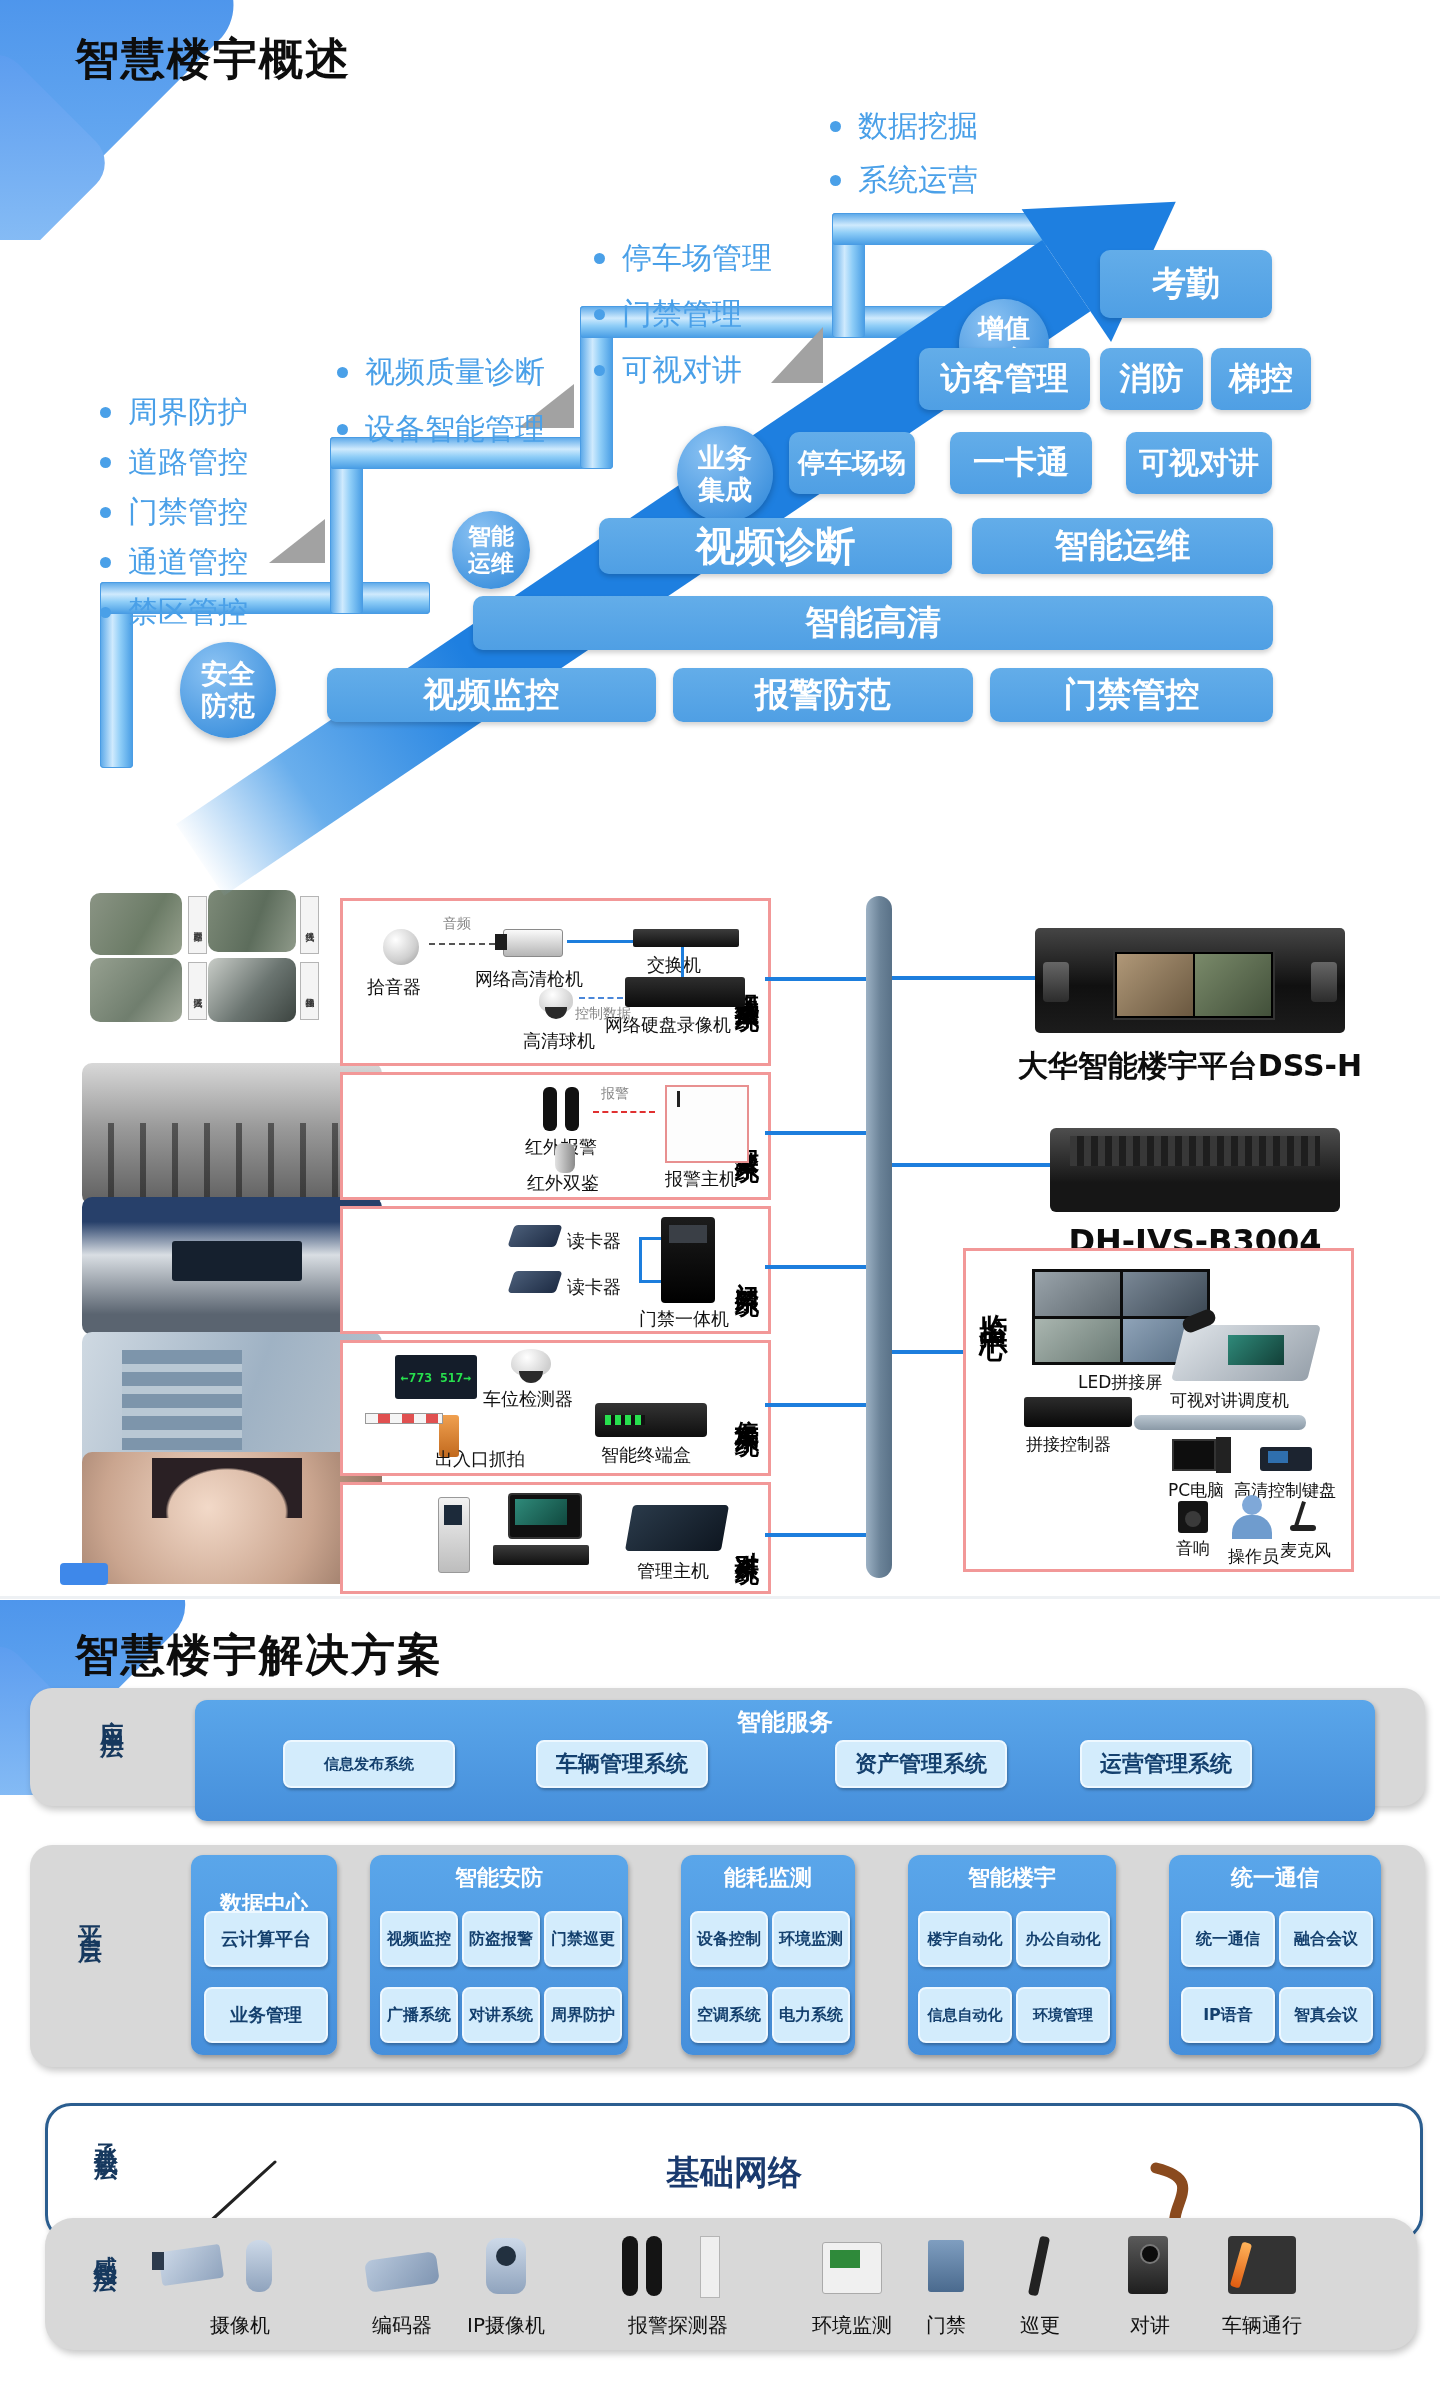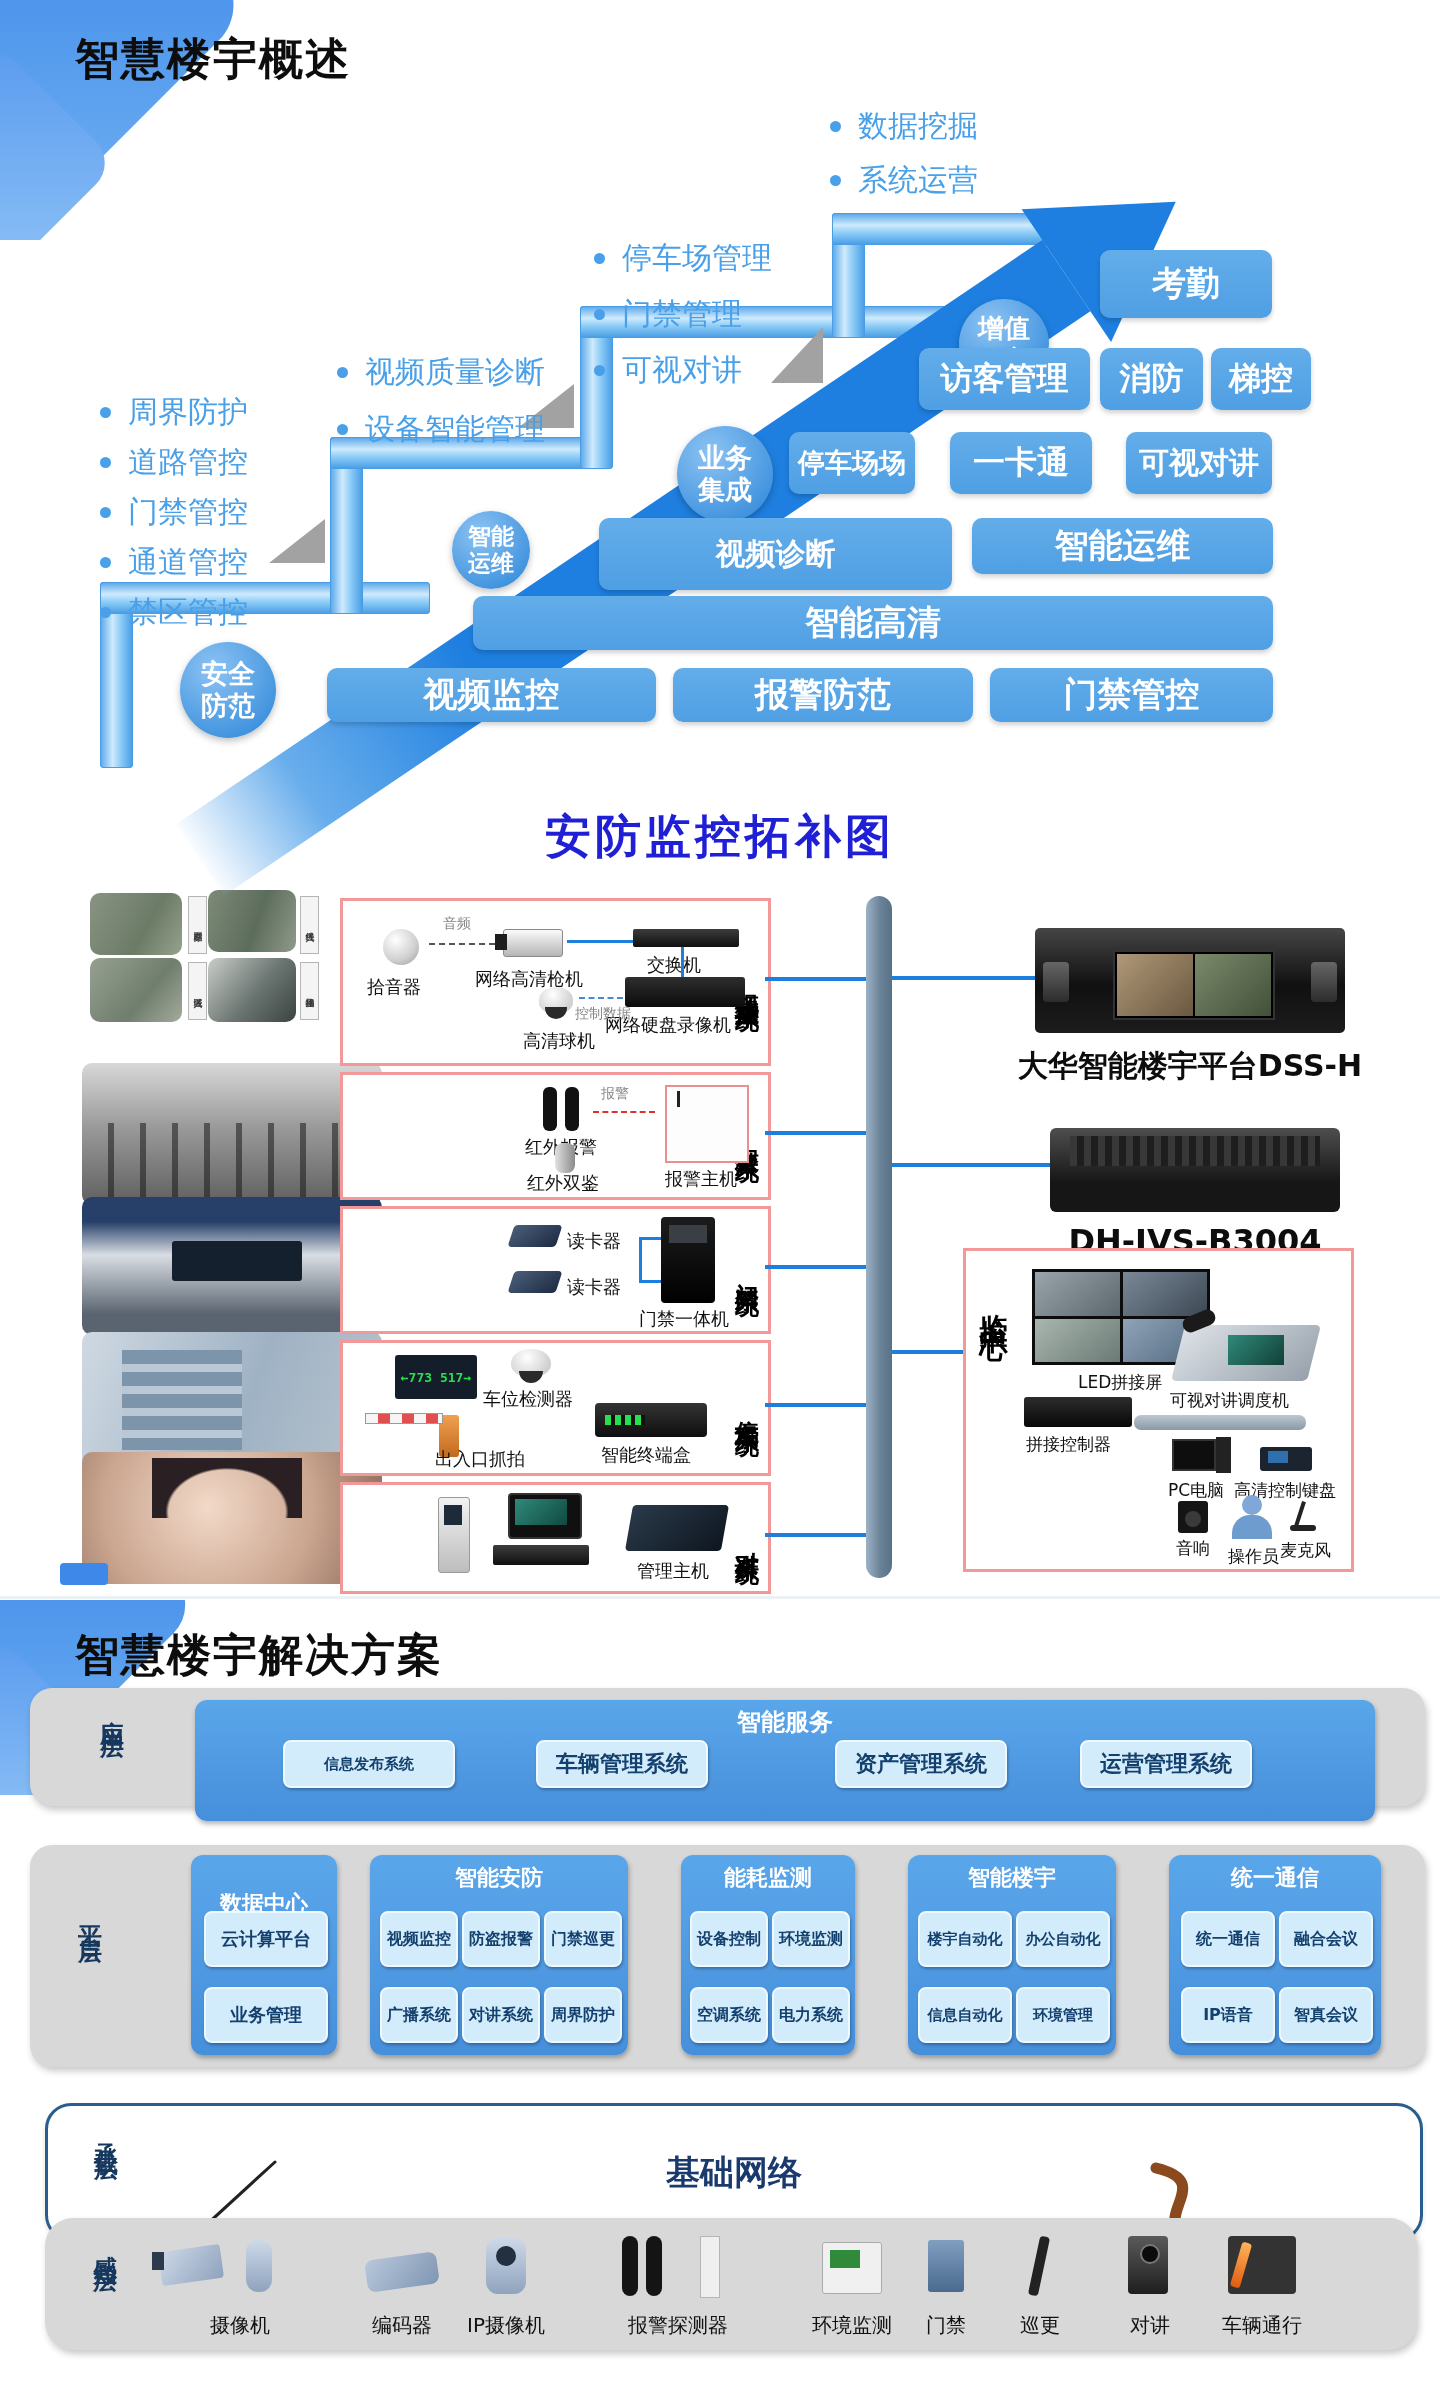--- a/index.html
+++ b/index.html
@@ -167,28 +167,27 @@
       <span style="width:2.15em;">增值服务</span>
     </div>
 
   <div class="btn" style="left:1100px;top:250px;width:172px;height:68px;font-size:34px;">考勤</div>
   <div class="btn" style="left:919px;top:348px;width:171px;height:62px;font-size:32px;">访客管理</div>
   <div class="btn" style="left:1100px;top:348px;width:103px;height:62px;font-size:32px;">消防</div>
   <div class="btn" style="left:1211px;top:348px;width:100px;height:62px;font-size:32px;">梯控</div>
   <div class="btn" style="left:789px;top:432px;width:126px;height:62px;font-size:27px;">停车场场</div>
   <div class="btn" style="left:950px;top:432px;width:142px;height:62px;font-size:32px;">一卡通</div>
   <div class="btn" style="left:1126px;top:432px;width:146px;height:62px;font-size:30px;">可视对讲</div>
-  <div class="btn" style="left:599px;top:518px;width:353px;height:72px;font-size:30px;text-align:right;">视频诊断</div>
+  <div class="btn" style="left:599px;top:518px;width:353px;height:56px;font-size:40px;text-align:right;">视频诊断</div>
   <div class="btn" style="left:972px;top:518px;width:301px;height:56px;font-size:34px;">智能运维</div>
   <div class="btn" style="left:473px;top:596px;width:800px;height:54px;font-size:34px;">智能高清</div>
   <div class="btn" style="left:327px;top:668px;width:329px;height:54px;font-size:34px;">视频监控</div>
   <div class="btn" style="left:673px;top:668px;width:300px;height:54px;font-size:34px;">报警防范</div>
   <div class="btn" style="left:990px;top:668px;width:283px;height:54px;font-size:34px;">门禁管控</div>
 
-  <div class="topo-title">安防监控拓补图</div>
 
   <div class="photo" style="left:90px;top:893px;width:92px;height:62px;background:linear-gradient(120deg,#8a9484,#6b7b66 60%,#97a18e);"></div>
   <div class="vtag" style="left:188px;top:896px;height:52px;">穿越围栏</div>
   <div class="photo" style="left:208px;top:890px;width:88px;height:62px;background:linear-gradient(110deg,#7d8a78,#5d6d5c 55%,#8f9a8a);"></div>
   <div class="vtag" style="left:300px;top:896px;height:52px;">绊线入侵</div>
   <div class="photo" style="left:90px;top:958px;width:92px;height:64px;background:linear-gradient(130deg,#96a090,#707e6e 60%,#a3ab9c);"></div>
   <div class="vtag" style="left:188px;top:962px;height:52px;">区域入侵</div>
   <div class="photo" style="left:208px;top:958px;width:88px;height:64px;background:linear-gradient(130deg,#c9cdc8,#6a7470 55%,#3c4440);"></div>
   <div class="vtag" style="left:300px;top:962px;height:52px;">物品搬移</div>
 

